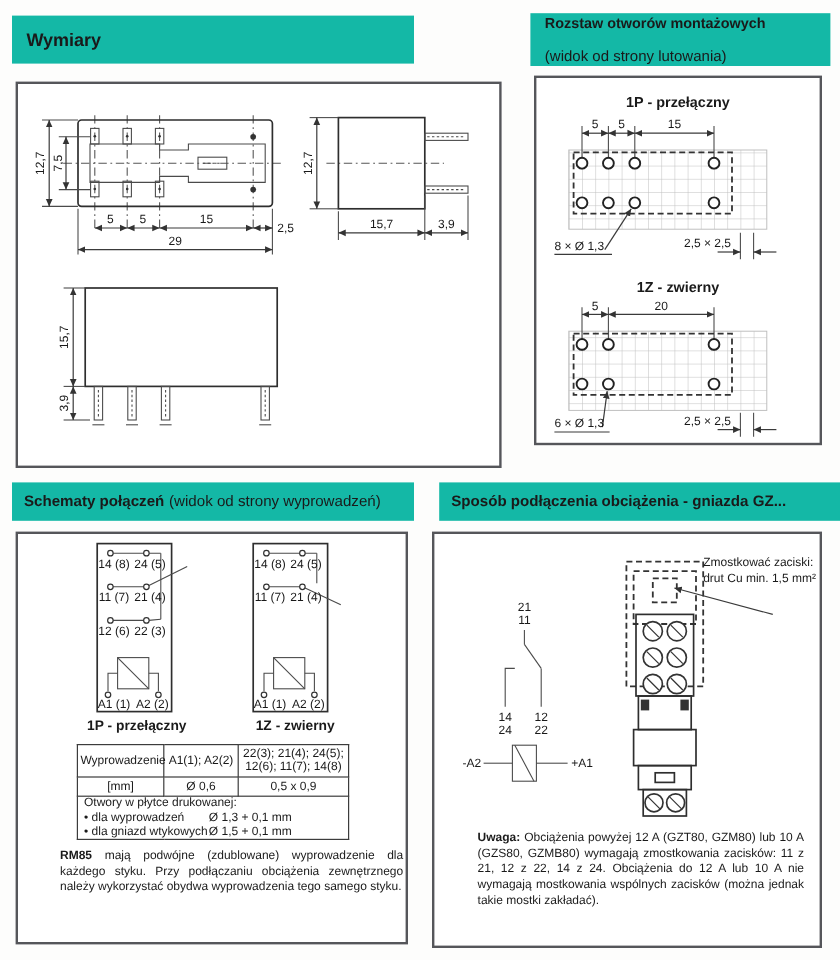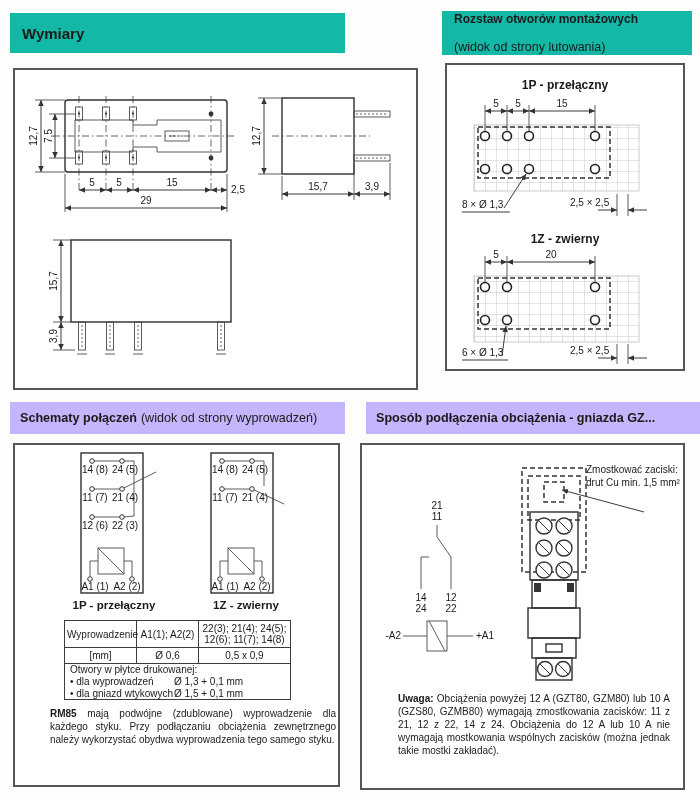--- a/index.html
+++ b/index.html
@@ -3,21 +3,21 @@
 <meta charset="utf-8">
 <style>
   *{box-sizing:border-box;margin:0;padding:0}
   html,body{background:#ffffff}
   body{font-family:"Liberation Sans",sans-serif;color:#1a1a1a}
   .page{position:relative;width:700px;height:800px;background:#fdfdfc;overflow:hidden}
   .abs{position:absolute}
   .hdr{background:#14b8a6;display:flex;flex-direction:column;justify-content:center;padding:0 12px}
   .hdr .t{font-weight:bold;font-size:14px}
   .hdr .sub{font-weight:normal;font-size:12.5px;margin-top:14px}
-  .hdr-inline{background:#c4b5fd;display:flex;align-items:center;padding:0 10px;font-size:12.6px;white-space:nowrap}
+  .hdr-inline{background:#14b8a6;display:flex;align-items:center;padding:0 10px;font-size:12.6px;white-space:nowrap}
   .hdr-inline .b{font-weight:bold;margin-right:4px}
   .panel{border:2px solid #55565a;background:#ffffff}
   .drawtitle{font-weight:bold;font-size:12px;text-align:center}
   .schlabel{font-weight:bold;font-size:11.5px;text-align:center}
   svg{display:block;overflow:visible}
   svg text{font-family:"Liberation Sans",sans-serif;fill:#191919;font-size:10px}
   .ln{stroke:#2e2e2e;stroke-width:1.4;fill:none}
   .thin{stroke:#4a4a4a;stroke-width:0.9;fill:none}
   .dimln{stroke:#3a3a3a;stroke-width:1;fill:none}
   .dash{stroke:#555;stroke-width:0.9;fill:none;stroke-dasharray:7 3 1.5 3}

